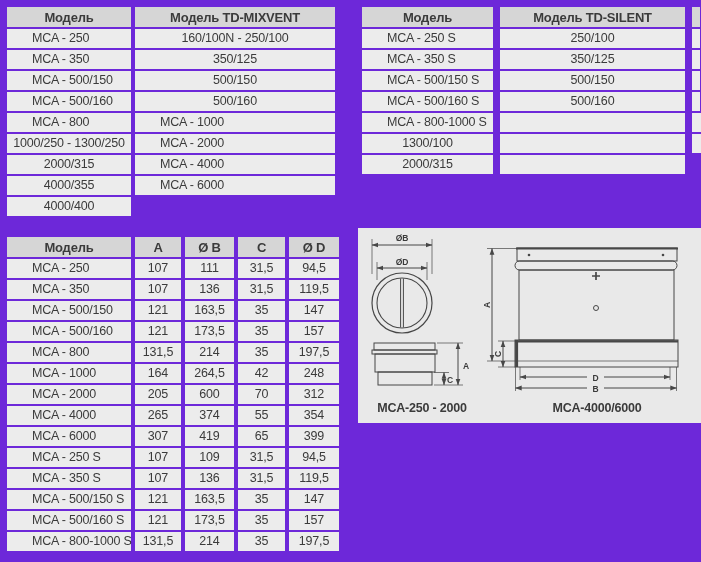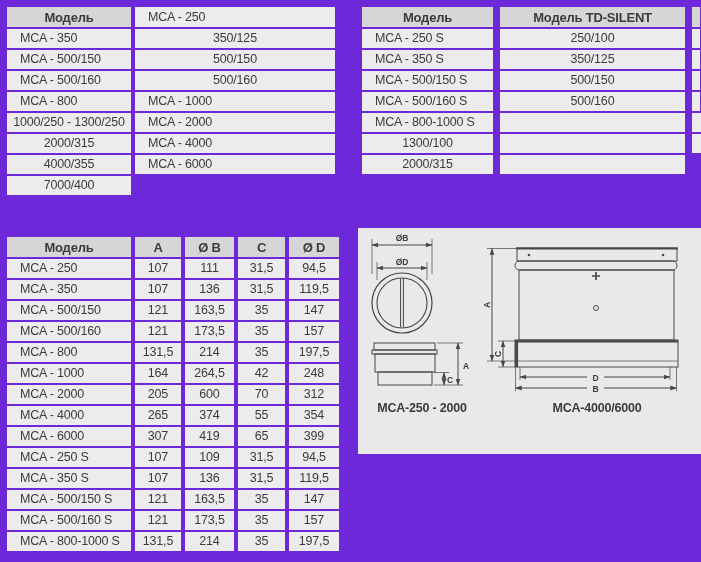--- a/index.html
+++ b/index.html
@@ -10,63 +10,65 @@
   }
   .tbl{
     position:absolute;display:grid;gap:2px 4px;
     grid-template-rows:20px;grid-auto-rows:19px;
   }
   .cell{
     background:#ececec;display:flex;align-items:center;justify-content:center;
     font-size:12.5px;line-height:1;white-space:nowrap;color:#3b3b3b;
     letter-spacing:-0.2px;
   }
-  .cell.c0{justify-content:flex-start;padding-left:13px;}
+  .cell.c0{justify-content:flex-start;padding-left:25px;}
   .cell.head{
     background:#d6d6d6;font-weight:bold;font-size:13px;
     justify-content:center;padding-left:0;
   }
   #tbl-mixvent{left:7px;top:7px;grid-template-columns:124px 200px;}
   #tbl-silent{left:362px;top:7px;grid-template-columns:131px 185px 8px;column-gap:7px;}
   #tbl-dims{left:7px;top:237px;grid-template-columns:124px 46px 49px 47px 50px;}
   .panel{
-    position:absolute;left:358px;top:228px;width:343px;height:226px;
+    position:absolute;left:358px;top:228px;width:343px;height:195px;
     background:#e9e9e9;
   }
   .panel svg{display:block;}
   svg text{
     font-family:"Liberation Sans","DejaVu Sans",sans-serif;
     fill:#3b3b3b;
   }
   .dimlbl{font-size:8.5px;font-weight:bold;}
   .caption{font-size:12.5px;font-weight:bold;letter-spacing:-0.2px;}
 </style>
 </head>
 <body>
 
 <div class="page">
 
   <div class="tbl" id="tbl-mixvent">
       <div class="cell head c0">Модель</div>
+      <div class="cell head c1">Модель TD-MIXVENT</div>
       <div class="cell c0">MCA - 250</div>
+      <div class="cell c1">160/100N - 250/100</div>
       <div class="cell c0">MCA - 350</div>
       <div class="cell c1">350/125</div>
       <div class="cell c0">MCA - 500/150</div>
       <div class="cell c1">500/150</div>
       <div class="cell c0">MCA - 500/160</div>
       <div class="cell c1">500/160</div>
       <div class="cell c0">MCA - 800</div>
       <div class="cell c0">MCA - 1000</div>
       <div class="cell c1">1000/250 - 1300/250</div>
       <div class="cell c0">MCA - 2000</div>
       <div class="cell c1">2000/315</div>
       <div class="cell c0">MCA - 4000</div>
       <div class="cell c1">4000/355</div>
       <div class="cell c0">MCA - 6000</div>
-      <div class="cell c1">7000/400</div>
+      <div class="cell c1">4000/400</div>
     </div>
 
   <div class="tbl" id="tbl-silent">
       <div class="cell head c0">Модель</div>
       <div class="cell head c1">Модель TD-SILENT</div>
       <div class="cell head"></div>
       <div class="cell c0">MCA - 250 S</div>
       <div class="cell c1">250/100</div>
       <div class="cell"></div>
       <div class="cell c0">MCA - 350 S</div>

